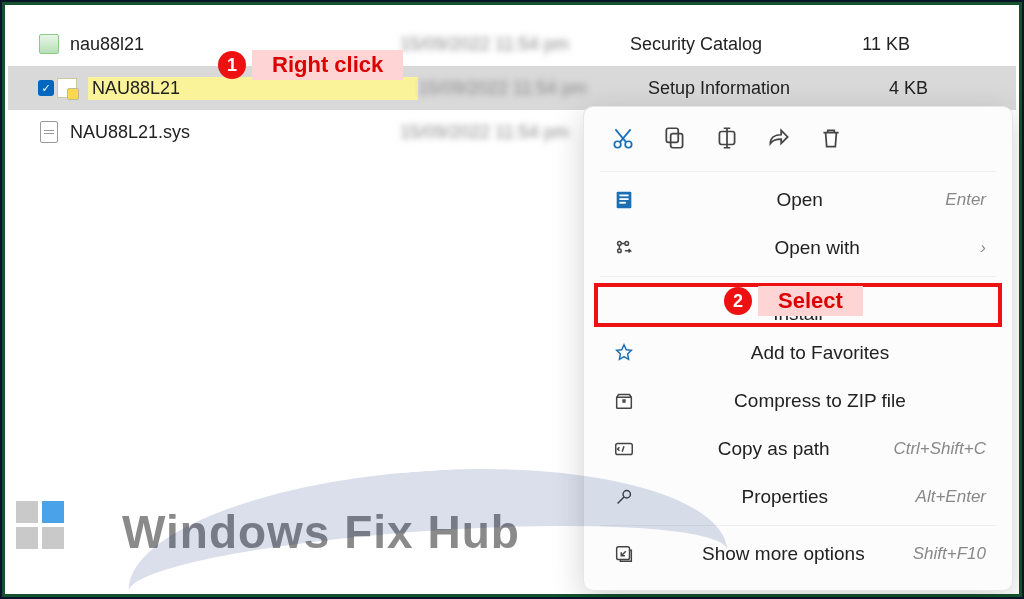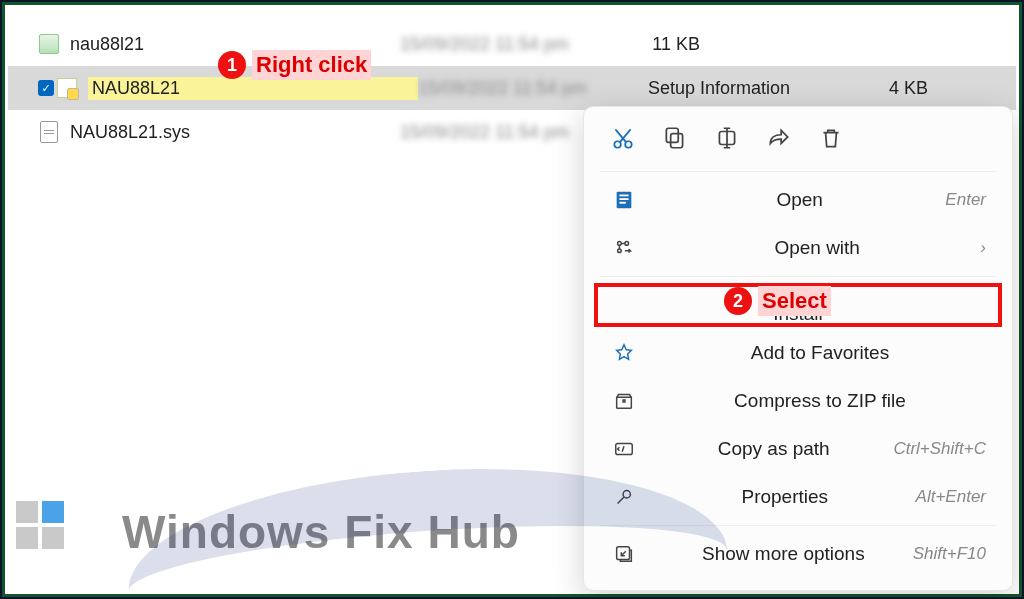--- a/index.html
+++ b/index.html
@@ -16,21 +16,21 @@
 .row.selected .name { background: #faf39a; padding: 1px 4px; }
 .chk { width: 16px; height: 16px; background: #0067c0; border-radius: 3px; margin-right: 8px; display: flex; align-items: center; justify-content: center; color: #fff; font-size: 11px; }
 .cat-icon { width: 20px; height: 20px; background: linear-gradient(#e8f5e8,#b8e0b8); border: 1px solid #8c8; border-radius: 2px; }
 .inf-icon { width: 20px; height: 20px; background: #fff; border: 1px solid #cc9; position: relative; }
 .inf-icon::after { content: ""; position: absolute; right: -3px; bottom: -3px; width: 10px; height: 10px; background: #ffd84d; border: 1px solid #bb9; border-radius: 2px; }
 .sys-icon { width: 18px; height: 22px; background: #fff; border: 1.5px solid #999; border-radius: 2px 2px 2px 2px; position: relative; }
 .sys-icon::after { content: ""; position: absolute; left: 3px; right: 3px; top: 8px; height: 1px; background: #999; box-shadow: 0 3px 0 #999; }
 
 .annot { position: absolute; display: flex; align-items: center; gap: 6px; }
 .badge { width: 28px; height: 28px; border-radius: 50%; background: #e11; color: #fff; font-weight: 700; font-size: 18px; display: flex; align-items: center; justify-content: center; }
-.annot-text { background: #ffd4d4; color: #d00; font-weight: 700; font-size: 22px; padding: 2px 4px; }
+.annot-text { background: #ffd4d4; color: #d00; font-weight: 700; font-size: 22px; padding: 2px 20px; }
 
 .ctx { position: absolute; top: 98px; left: 575px; width: 430px; background: #fcfcfd; border-radius: 10px; box-shadow: 0 8px 32px rgba(0,0,0,.18); padding: 10px 0 12px; border: 1px solid #e6e6e6; text-align: center; }
 .ctx-top { display: flex; gap: 26px; padding: 8px 26px 12px; }
 .ctx-top svg { width: 26px; height: 26px; color: #444; }
 .ctx-item { display: flex; align-items: center; height: 48px; padding: 0 26px; font-size: 19px; color: #222; cursor: default; }
 .ctx-item .mi { width: 28px; margin-right: 16px; display: flex; align-items: center; justify-content: center; }
 .ctx-item .mi svg { width: 22px; height: 22px; }
 .ctx-item .lbl { flex: 1; }
 .ctx-item .sc { color: #888; font-size: 17px; font-style: italic; }
 .ctx-item.install { outline: 4px solid #e11; outline-offset: -6px; margin: 0 8px; padding: 0 18px; flex-direction: column; }
@@ -48,20 +48,21 @@
 
 <div class="frame">
 <div class="explorer">
 
   <div class="row" style="margin-top:14px;">
     <div class="icon">
           <div class="cat-icon"></div>
         </div>
     <div class="name">nau88l21</div>
     <div class="date">15/09/2022 11:54 pm</div>
+    <div class="type">Security Catalog</div>
     <div class="size">11 KB</div>
   </div>
 
   <div class="row selected">
     <div class="chk">✓</div>
     <div class="icon" style="margin-left:-6px;">
           <div class="inf-icon"></div>
         </div>
     <div class="name">NAU88L21</div>
     <div class="date">15/09/2022 11:54 pm</div>

